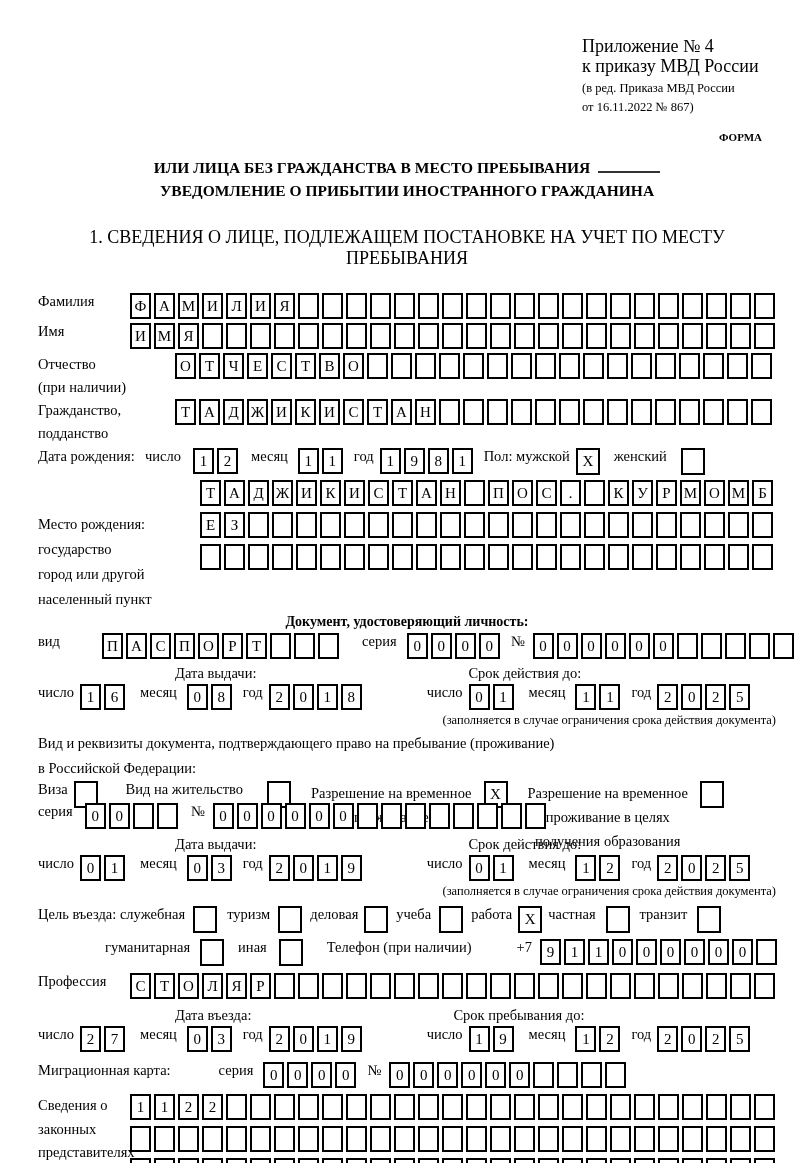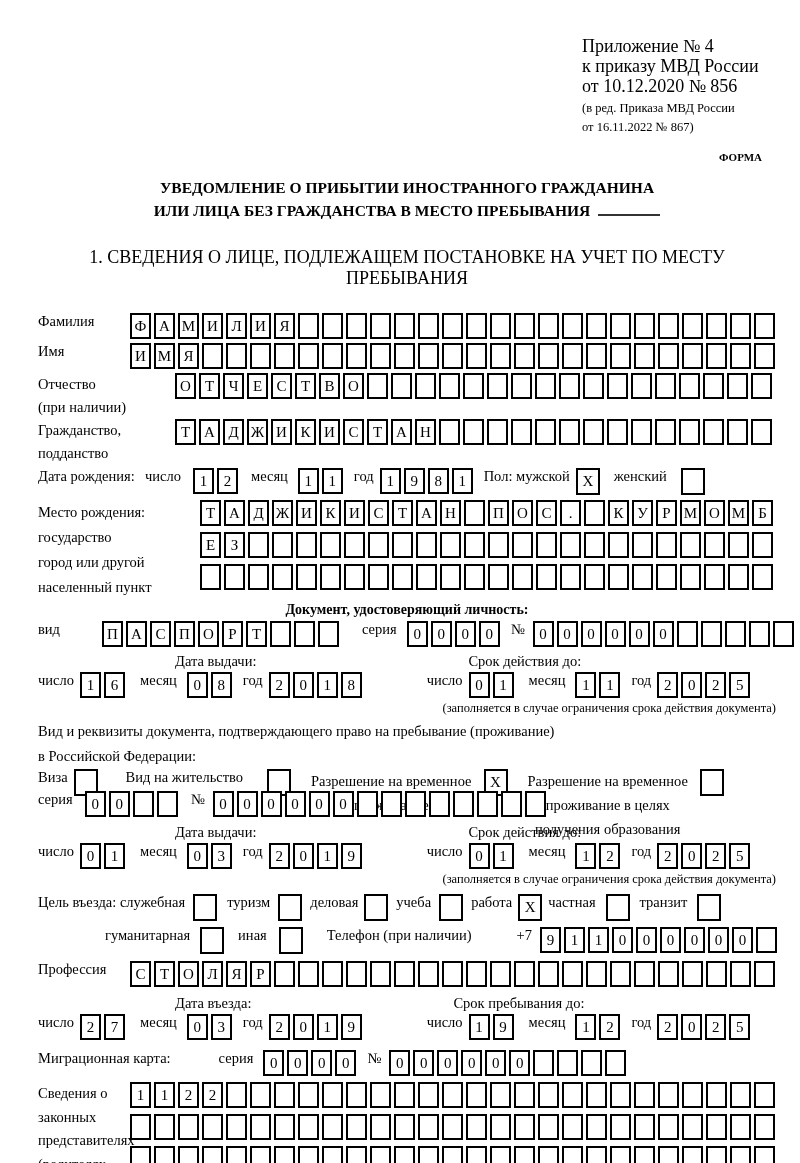--- a/index.html
+++ b/index.html
@@ -14,21 +14,21 @@
   .forma { text-align:right; padding-right:14px; font-weight:bold; font-size:11px; margin-top:14px; }
   .title { text-align:center; font-weight:bold; font-size:15.5px; line-height:23px; margin-top:13px; }
   .t-underline { display:inline-block; width:62px; border-bottom:2.5px solid #333; height:13px; margin-left:8px; }
   .sec { text-align:center; font-weight:normal; font-size:18px; margin-top:25px; }
   .row { display:flex; align-items:flex-start; margin-top:4px; }
   .row.top { align-items:flex-start; }
   .lbl { font-size:14.5px; flex:0 0 auto; }
   .b { font-weight:bold; }
   .ctr { text-align:center; }
   .w64 { width:64px; } .w92 { width:92px; } .w107 { width:107px; }
-  .w137 { width:137px; } .w162 { width:162px; }
+  .w137 { width:137px; } .w162 { width:162px;margin-top:32px; }
   .boxes { display:flex; flex:0 0 auto; }
   .cell {
     width:21px; height:26px; border:2px solid #000; margin-right:3px;
     display:flex; align-items:center; justify-content:center;
     font-size:15px; flex:0 0 auto; background:#fff;
   }
   .cb {
     width:24px; height:27px; border:2px solid #000;
     display:flex; align-items:center; justify-content:center;
     font-size:15px; flex:0 0 auto; background:#fff;
@@ -40,31 +40,30 @@
   .lh23 { line-height:23px; } .lh24 { line-height:24px; }
 </style>
 </head>
 <body>
 
 <div class="page">
 
   <div class="hdr">
     <div>Приложение № 4</div>
     <div>к приказу МВД России</div>
-    <div>от 10.12.2020 № 856</div>
   </div>
   <div class="hdr-amend">
     <div>(в ред. Приказа МВД России</div>
     <div>от 16.11.2022 № 867)</div>
   </div>
   <div class="forma">ФОРМА</div>
 
   <div class="title">
+    <div><span>ИЛИ ЛИЦА БЕЗ ГРАЖДАНСТВА В МЕСТО ПРЕБЫВАНИЯ</span><span class="t-underline"></span></div>
     <div>УВЕДОМЛЕНИЕ О ПРИБЫТИИ ИНОСТРАННОГО ГРАЖДАНИНА</div>
-    <div><span>ИЛИ ЛИЦА БЕЗ ГРАЖДАНСТВА В МЕСТО ПРЕБЫВАНИЯ</span><span class="t-underline"></span></div>
   </div>
 
   <div class="sec">1. СВЕДЕНИЯ О ЛИЦЕ, ПОДЛЕЖАЩЕМ ПОСТАНОВКЕ НА УЧЕТ ПО МЕСТУ ПРЕБЫВАНИЯ</div>
 
   <div class="row" style="margin-top:24px">
     <span class="lbl w92">Фамилия</span>
     <span class="boxes">
         <span class="cell">Ф</span>
         <span class="cell">А</span>
         <span class="cell">М</span>

